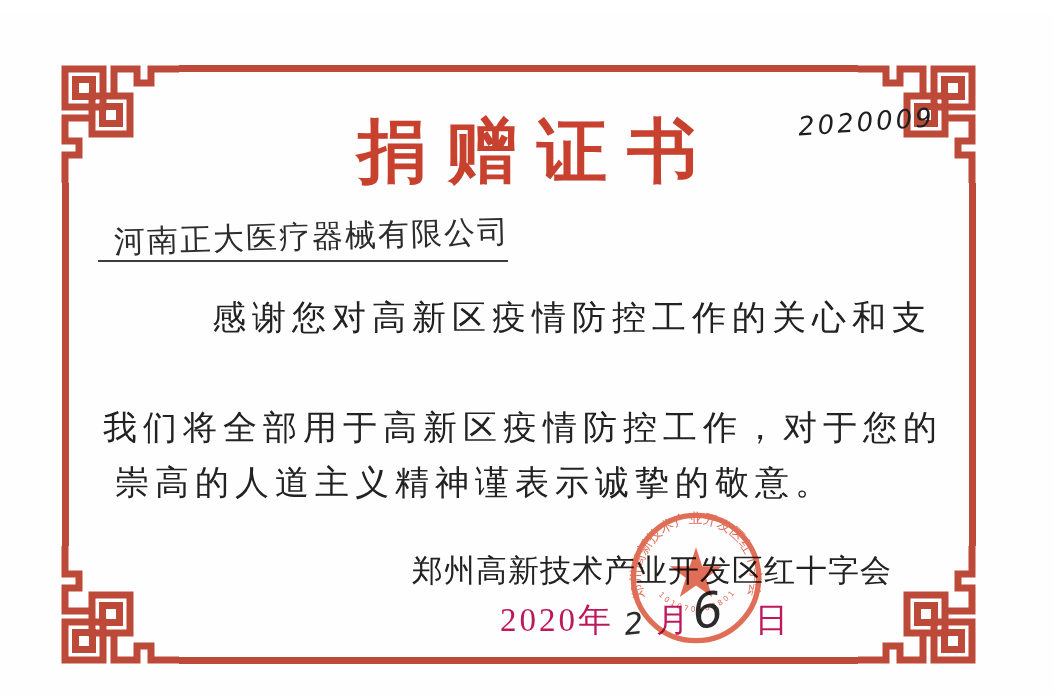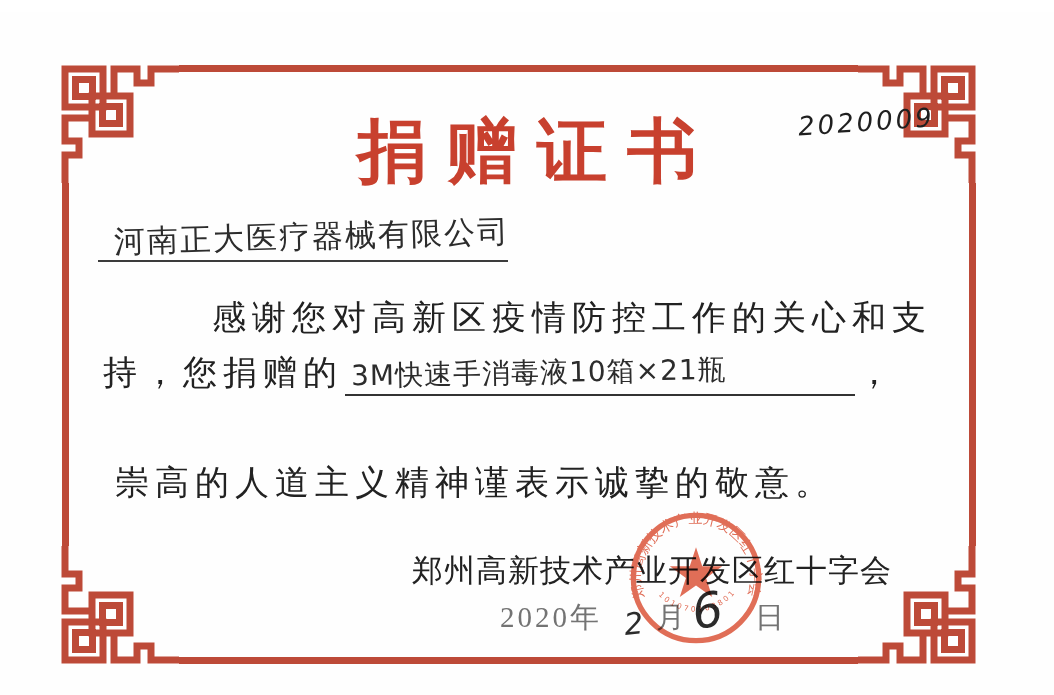--- a/index.html
+++ b/index.html
@@ -66,21 +66,21 @@
     font-size:28px;color:#2c2c2c;letter-spacing:1px;
     transform:rotate(-1deg);
     font-family:"DejaVu Sans",sans-serif;
   }
 
   
   #issuer{
     left:412px;top:538px;white-space:nowrap;
     font-size:31px;color:#222222;letter-spacing:1px;
   }
-  .date-print{position:absolute;font-size:29px;color:#737373;letter-spacing:3px;}
+  .date-print{position:absolute;font-size:33px;color:#be185d;letter-spacing:3px;}
   #date-year{left:500px;top:586px;}
   #date-month-label{left:656px;top:586px;}
   #date-day-label{left:755px;top:586px;}
   .date-hand{
     position:absolute;color:#2b2b2b;
     font-family:"DejaVu Sans",sans-serif;font-style:italic;
   }
   #date-month-value{left:624px;top:594px;font-size:30px;transform:rotate(-6deg);}
   #date-day-value{left:692px;top:570px;font-size:48px;transform:rotate(-10deg);}
 
@@ -132,28 +132,22 @@
 
   <div id="title" class="abs">捐赠证书</div>
   <div id="serial" class="abs">2020009</div>
 
   <div id="recipient-line" class="abs">
     <span id="recipient-name">河南正大医疗器械有限公司</span>
   </div>
 
   <div id="body-line1" class="body-line">感谢您对高新区疫情防控工作的关心和支</div>
 
-  <div id="body-line2" class="body-line">
-    <span>持，您捐赠的</span>
-    <span id="blank-donation">
-      <span id="donation-item">3M快速手消毒液10箱×21瓶</span>
-    </span>
-    <span>，</span>
-  </div>
 
+  <div id="body-line3" class="body-line">我们将全部用于高新区疫情防控工作，对于您的</div>
   <div id="body-line4" class="body-line">崇高的人道主义精神谨表示诚挚的敬意。</div>
 
   <div id="issuer" class="abs">郑州高新技术产业开发区红十字会</div>
   <span id="date-year" class="date-print">2020年</span>
   <span id="date-month-value" class="date-hand">2</span>
   <span id="date-month-label" class="date-print">月</span>
   <span id="date-day-value" class="date-hand">6</span>
   <span id="date-day-label" class="date-print">日</span>
 
   <svg id="seal" class="abs" viewBox="0 0 130 130">

